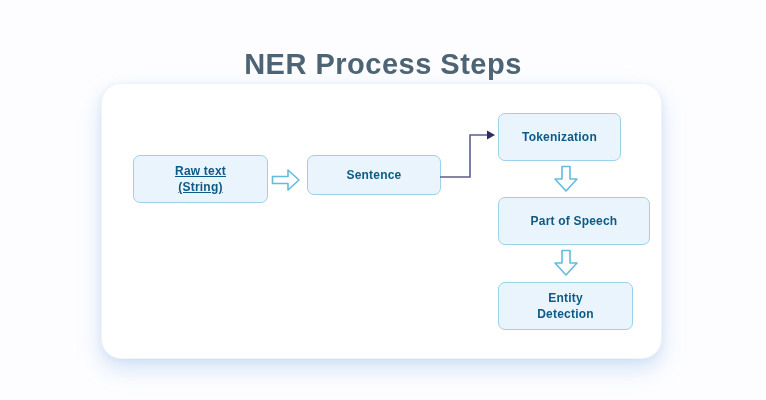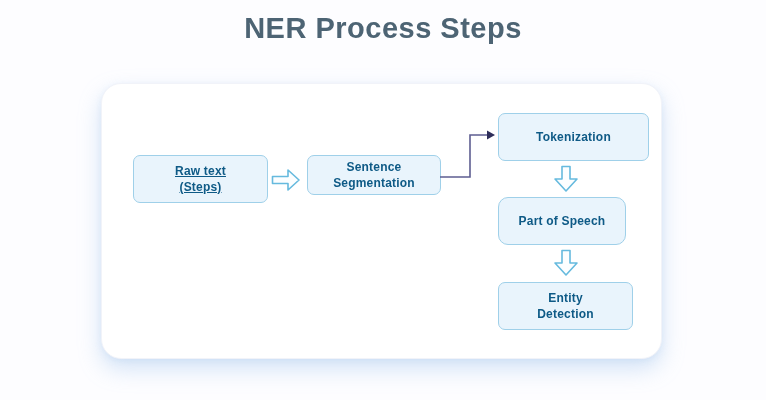--- a/index.html
+++ b/index.html
@@ -15,21 +15,21 @@
     --block-arrow-fill:#fcfeff;
   }
   *{margin:0;padding:0;box-sizing:border-box;}
   html,body{width:766px;height:400px;overflow:hidden;}
   body{
     background:var(--page-bg);
     font-family:"Liberation Sans","DejaVu Sans",sans-serif;
   }
   .stage{position:relative;width:766px;height:400px;}
   .title{
-    position:absolute;left:0;top:12px;width:766px;
+    position:absolute;left:0;top:48px;width:766px;
     text-align:center;
     font-size:29px;font-weight:800;letter-spacing:.5px;
     color:var(--title-text);
   }
   .card{
     position:absolute;left:101px;top:83px;width:561px;height:276px;
     background:var(--card-bg);
     border:1px solid #f1f3f9;
     border-radius:20px;
     box-shadow:0 10px 22px rgba(150,190,235,.40), 0 2px 6px rgba(160,195,235,.18);
@@ -39,22 +39,22 @@
     background:var(--node-fill);
     border:1px solid var(--node-border);
     border-radius:7px;
     display:flex;flex-direction:column;align-items:center;justify-content:center;
     color:var(--node-text);
     font-size:12px;font-weight:700;line-height:16px;letter-spacing:.2px;
     text-align:center;
   }
   .node-raw{left:133px;top:155px;width:135px;height:48px;text-decoration:underline;}
   .node-seg{left:307px;top:155px;width:134px;height:40px;align-items:center;}
-  .node-tok{left:498px;top:113px;width:151px;height:48px;}
-  .node-pos{left:498px;top:197px;width:128px;height:48px;border-radius:10px;}
+  .node-tok{left:498px;top:113px;width:123px;height:48px;}
+  .node-pos{left:498px;top:197px;width:152px;height:48px;}
   .node-ent{left:498px;top:282px;width:135px;height:48px;}
   .icon{position:absolute;display:block;}
   .icon-right{left:271px;top:167px;}
   .icon-elbow{left:438px;top:128px;}
   .icon-down1{left:553px;top:165px;}
   .icon-down2{left:553px;top:249px;}
   .block-arrow{stroke:var(--block-arrow);stroke-width:1.6;fill:var(--block-arrow-fill);stroke-linejoin:round;}
   .elbow-line{stroke:var(--connector);stroke-width:1.6;fill:none;stroke-linejoin:miter;}
   .elbow-head{fill:var(--connector-head);}
 </style>
@@ -65,30 +65,29 @@
 
   <div class="title">NER Process Steps</div>
 
   <div class="card">
 
     
   </div>
 
   <div class="node node-raw">
     <span>Raw text</span>
-    <span>(Steps)</span>
+    <span>(String)</span>
   </div>
 
   <svg class="icon icon-right" width="30" height="26" viewBox="0 0 30 26">
     <path class="block-arrow" d="M1.5 9.5 H17 V3 L28 13 L17 23 V16.5 H1.5 Z"></path>
   </svg>
 
   <div class="node node-seg">
     <span>Sentence</span>
-    <span>Segmentation</span>
   </div>
 
   <svg class="icon icon-elbow" width="60" height="54" viewBox="0 0 60 54">
     <polyline class="elbow-line" points="2,49 32,49 32,7 50,7"></polyline>
     <polygon class="elbow-head" points="49,2.5 57,7 49,11.5"></polygon>
   </svg>
 
   <div class="node node-tok">
     <span>Tokenization</span>
   </div>

